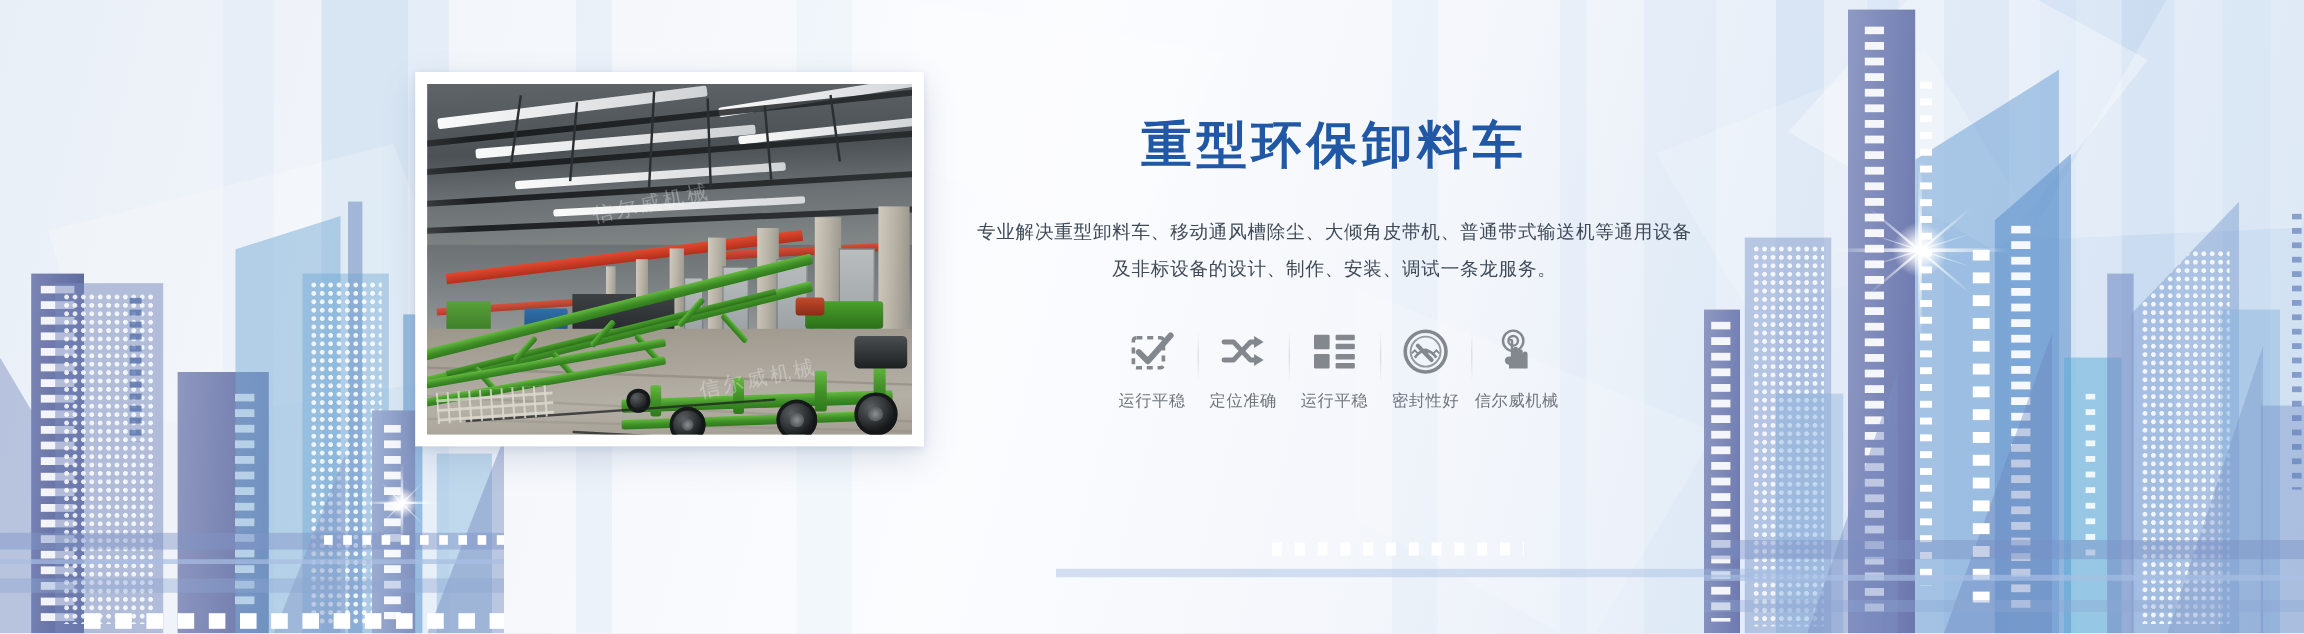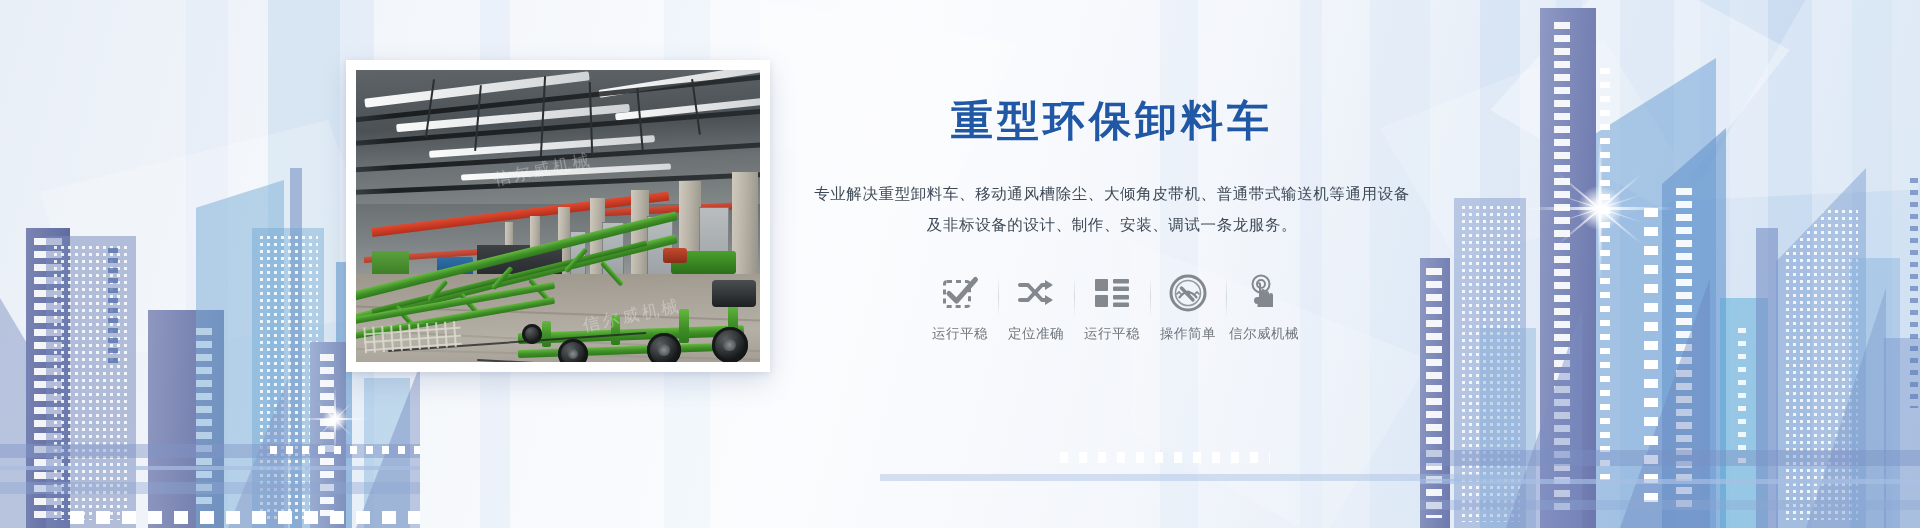--- a/index.html
+++ b/index.html
@@ -501,21 +501,21 @@
           <svg width="40" height="40" viewBox="0 0 40 40" fill="none">
             <circle cx="20" cy="20" r="17" stroke="currentColor" stroke-width="3"></circle>
             <circle cx="20" cy="20" r="12.5" stroke="currentColor" stroke-width="1.6" opacity=".85"></circle>
             <path d="M11 25 Q20 13 29 25" stroke="currentColor" stroke-width="2.2" fill="none"></path>
             <path d="M13.5 15 L25 27" stroke="currentColor" stroke-width="3.4" stroke-linecap="round"></path>
             <circle cx="20" cy="20" r="2.6" fill="currentColor"></circle>
             <path d="M8.5 21.5 L11 19 L13.5 21.5" stroke="currentColor" stroke-width="1.6" fill="none"></path>
             <path d="M26.5 21.5 L29 19 L31.5 21.5" stroke="currentColor" stroke-width="1.6" fill="none"></path>
           </svg>
         </span>
-        <span class="flabel">操作简单</span>
+        <span class="flabel">密封性好</span>
       </div>
 
       <div class="feature">
         <span class="ficon">
           <svg width="40" height="40" viewBox="0 0 40 40" fill="none">
             <circle cx="17" cy="11" r="8.5" stroke="currentColor" stroke-width="2"></circle>
             <circle cx="17" cy="11" r="4" stroke="currentColor" stroke-width="2"></circle>
             <path d="M15 11 V24 H13.5 A3.5 3.5 0 0 0 13.5 31 V34 H29 V22
                      a2 2 0 0 0-4 0 v-2 a2 2 0 0 0-4 0 v-2 a2 2 0 0 0-4 0 v-7
                      a1.8 1.8 0 0 0-3.6 0 Z" fill="currentColor"></path>

